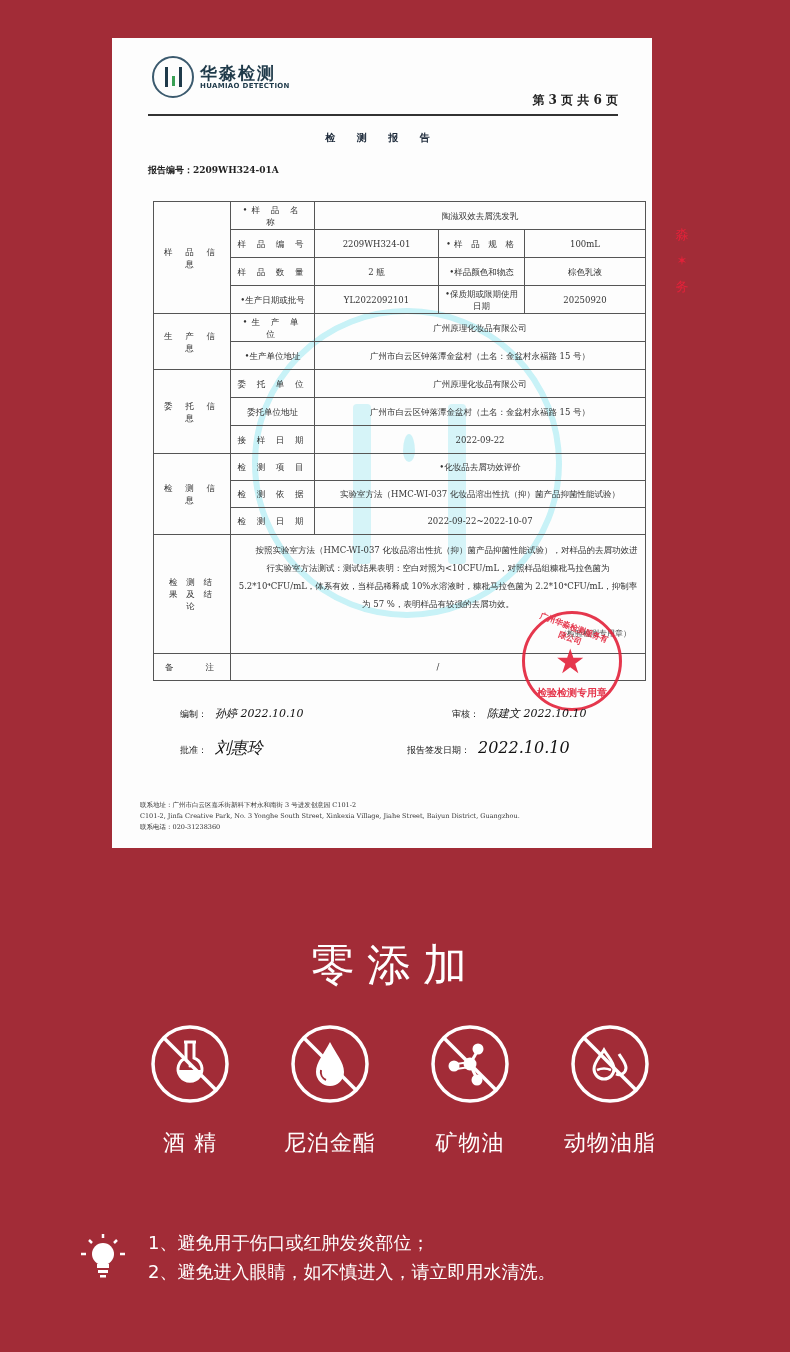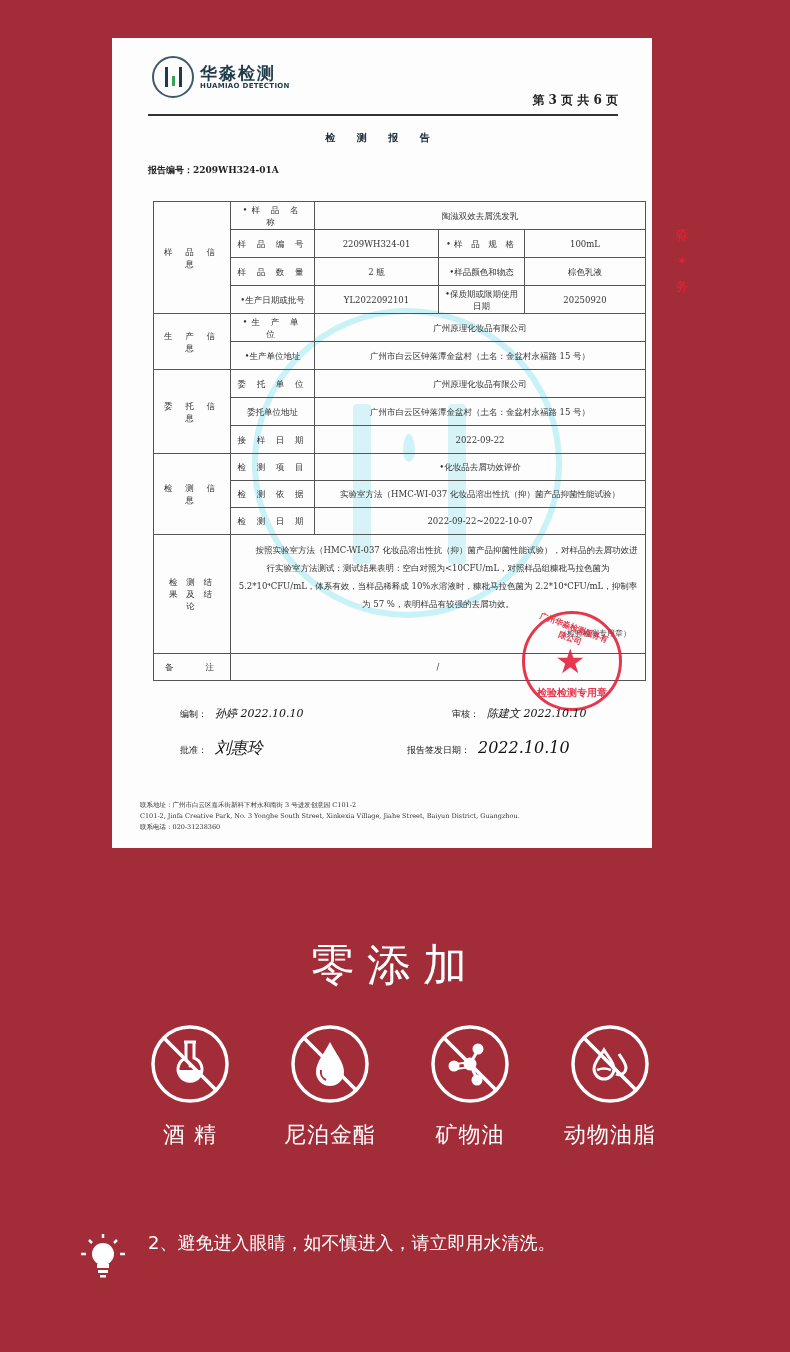--- a/index.html
+++ b/index.html
@@ -58,21 +58,21 @@
 
   .edge-seal { position: absolute; left: 674px; top: 222px; width: 16px; height: 110px; color: #e3223a; font-family: "DejaVu Sans", sans-serif; font-size: 13px; line-height: 26px; text-align: center; }
 
   .sig { position: absolute; font-size: 9px; }
   .hand { font-family: "DejaVu Serif", serif; font-style: italic; font-size: 11px; color: #111; margin-left: 8px; }
   .contact { position: absolute; left: 28px; top: 762px; font-size: 6.5px; line-height: 11px; color: #333; }
 
   .section-title { position: absolute; left: 0; right: 0; top: 938px; text-align: center; color: #fff; font-family: "DejaVu Sans", sans-serif; font-size: 44px; letter-spacing: 12px; line-height: 54px; }
 
   .icons { position: absolute; left: 120px; top: 1024px; width: 560px; display: flex; justify-content: space-between; }
-  .icon-item { width: 140px; display: flex; flex-direction: column; align-items: center; }
+  .icon-item { width: 140px; display: flex; flex-direction: column; align-items: center; gap: 8px; }
   .icon-circle { width: 80px; height: 80px; }
   .icon-label { margin-top: 16px; color: #fff; font-family: "DejaVu Sans", sans-serif; font-size: 22px; letter-spacing: 1px; line-height: 30px; }
 
   .tips { position: absolute; left: 80px; top: 1228px; display: flex; align-items: flex-start; }
   .tip-icon { width: 46px; height: 50px; margin-right: 22px; margin-top: 4px; }
   .tip-lines { color: #fff; font-family: "DejaVu Sans", sans-serif; font-size: 18px; line-height: 29px; }
 </style>
 </head>
 <body>
 
@@ -258,15 +258,16 @@
     <rect x="17" y="32" width="12" height="4" fill="#fff"></rect>
     <rect x="18" y="38" width="10" height="3" fill="#fff"></rect>
     <rect x="20" y="43" width="6" height="2.5" fill="#fff"></rect>
     <line x1="23" y1="2" x2="23" y2="6" stroke="#fff" stroke-width="2.5"></line>
     <line x1="9" y1="8" x2="12" y2="11" stroke="#fff" stroke-width="2.5"></line>
     <line x1="37" y1="8" x2="34" y2="11" stroke="#fff" stroke-width="2.5"></line>
     <line x1="1" y1="22" x2="6" y2="22" stroke="#fff" stroke-width="2.5"></line>
     <line x1="40" y1="22" x2="45" y2="22" stroke="#fff" stroke-width="2.5"></line>
   </svg>
   <div class="tip-lines">
+    <div>1、避免用于伤口或红肿发炎部位；</div>
     <div>2、避免进入眼睛，如不慎进入，请立即用水清洗。</div>
   </div>
 </div>
 
 </body></html>

